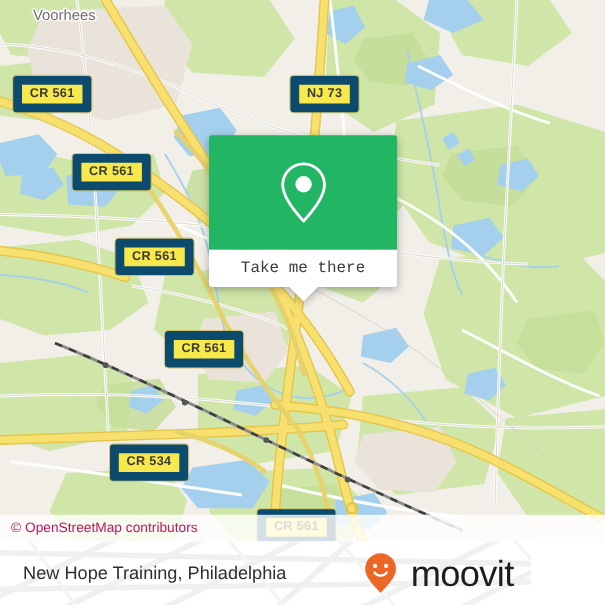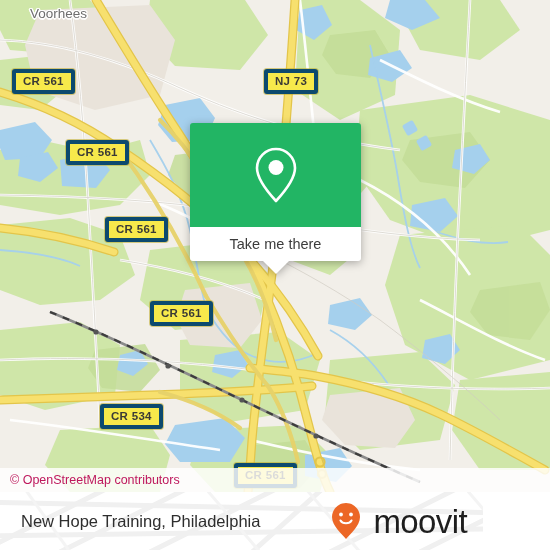--- a/index.html
+++ b/index.html
@@ -35,21 +35,21 @@
     left: 0; top: 0;
     width: 550px;
     height: 492px;
     display: block;
   }
 
   
   .shield {
     position: absolute;
     background: #f7e94b;
-    border: 4px solid #0c4a6e;
+    border: 8px solid #0c4a6e;
     border-radius: 3px;
     color: #3a3a36;
     font-family: "Liberation Sans", sans-serif;
     font-size: 11.5px;
     font-weight: bold;
     letter-spacing: 0.3px;
     padding: 1px 7px 2px 7px;
     line-height: 14px;
     white-space: nowrap;
     box-shadow: 0 0 0 1px rgba(190,170,40,0.55);
@@ -103,21 +103,21 @@
   }
   #popup-pin-icon { display: block; }
   #take-me-there-button {
     height: 34px;
     background: #ffffff;
     border-radius: 0 0 3px 3px;
     display: flex;
     align-items: center;
     justify-content: center;
     color: #3c3c3c;
-    font-family: Liberation Sans, sans-serif;
+    font-family: Liberation Mono, monospace;
     font-size: 14.5px;
     cursor: pointer;
     user-select: none;
   }
   #popup-pointer {
     position: absolute;
     left: 50%;
     margin-left: -13px;
     top: 138px;
     width: 0;

